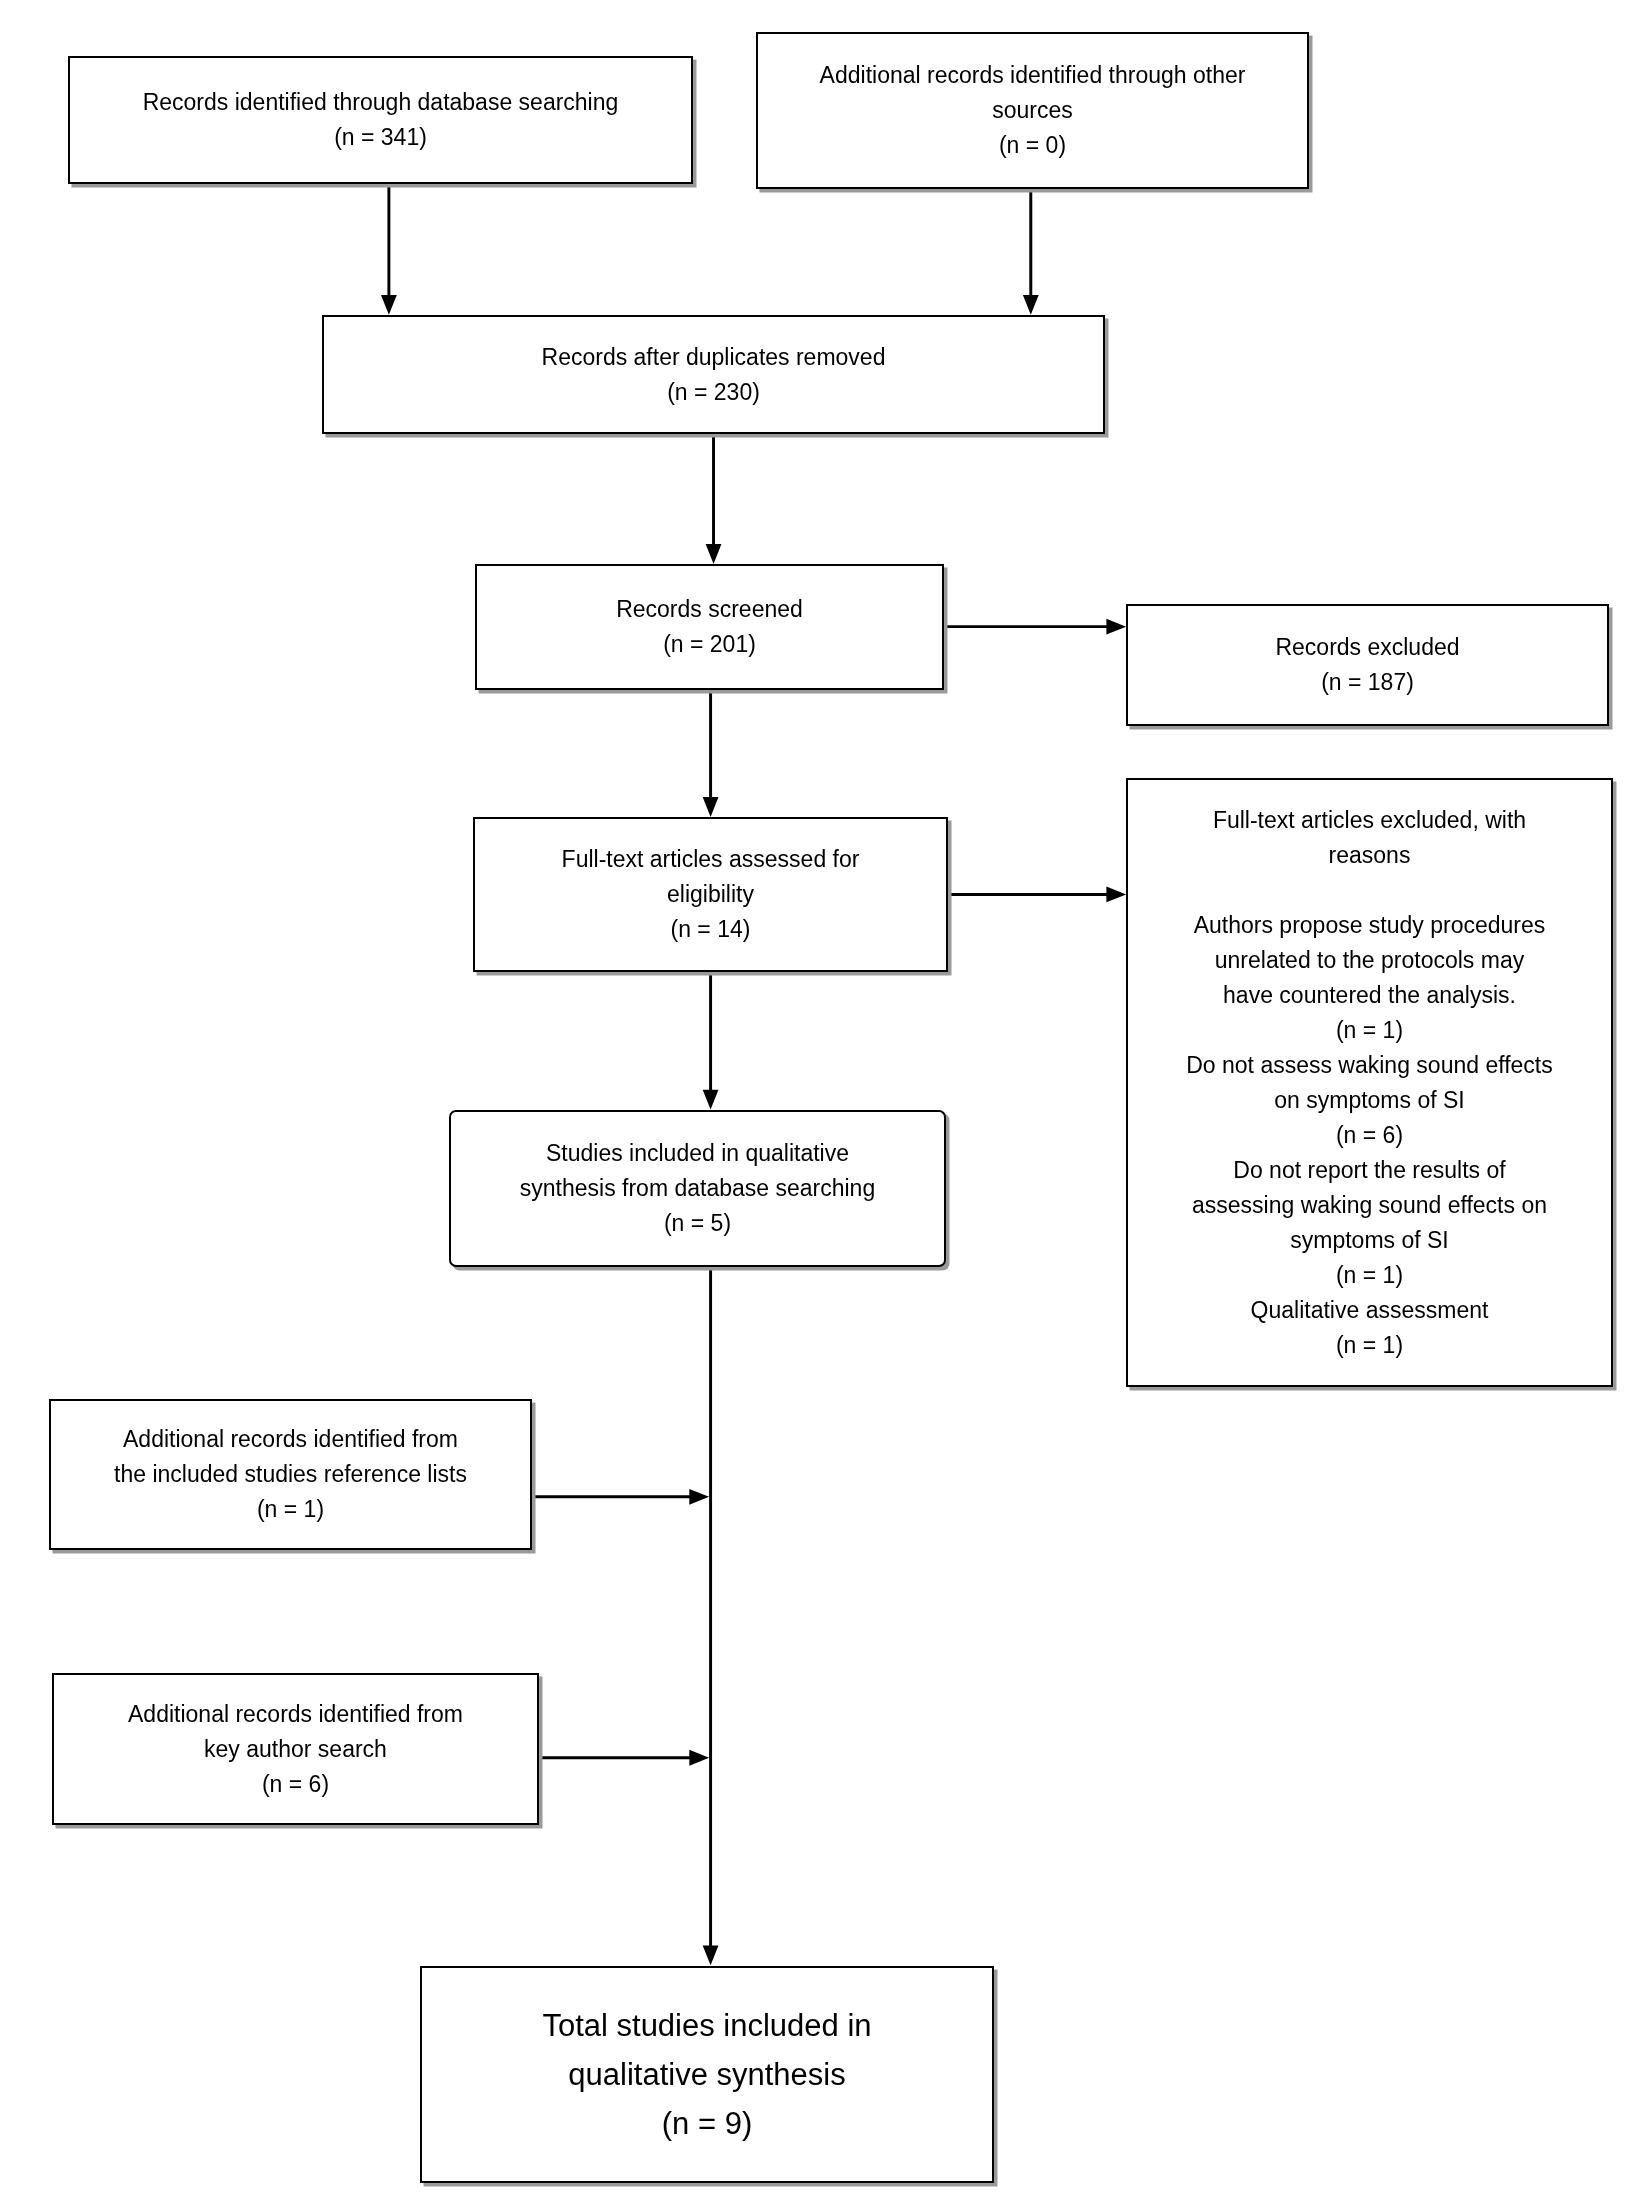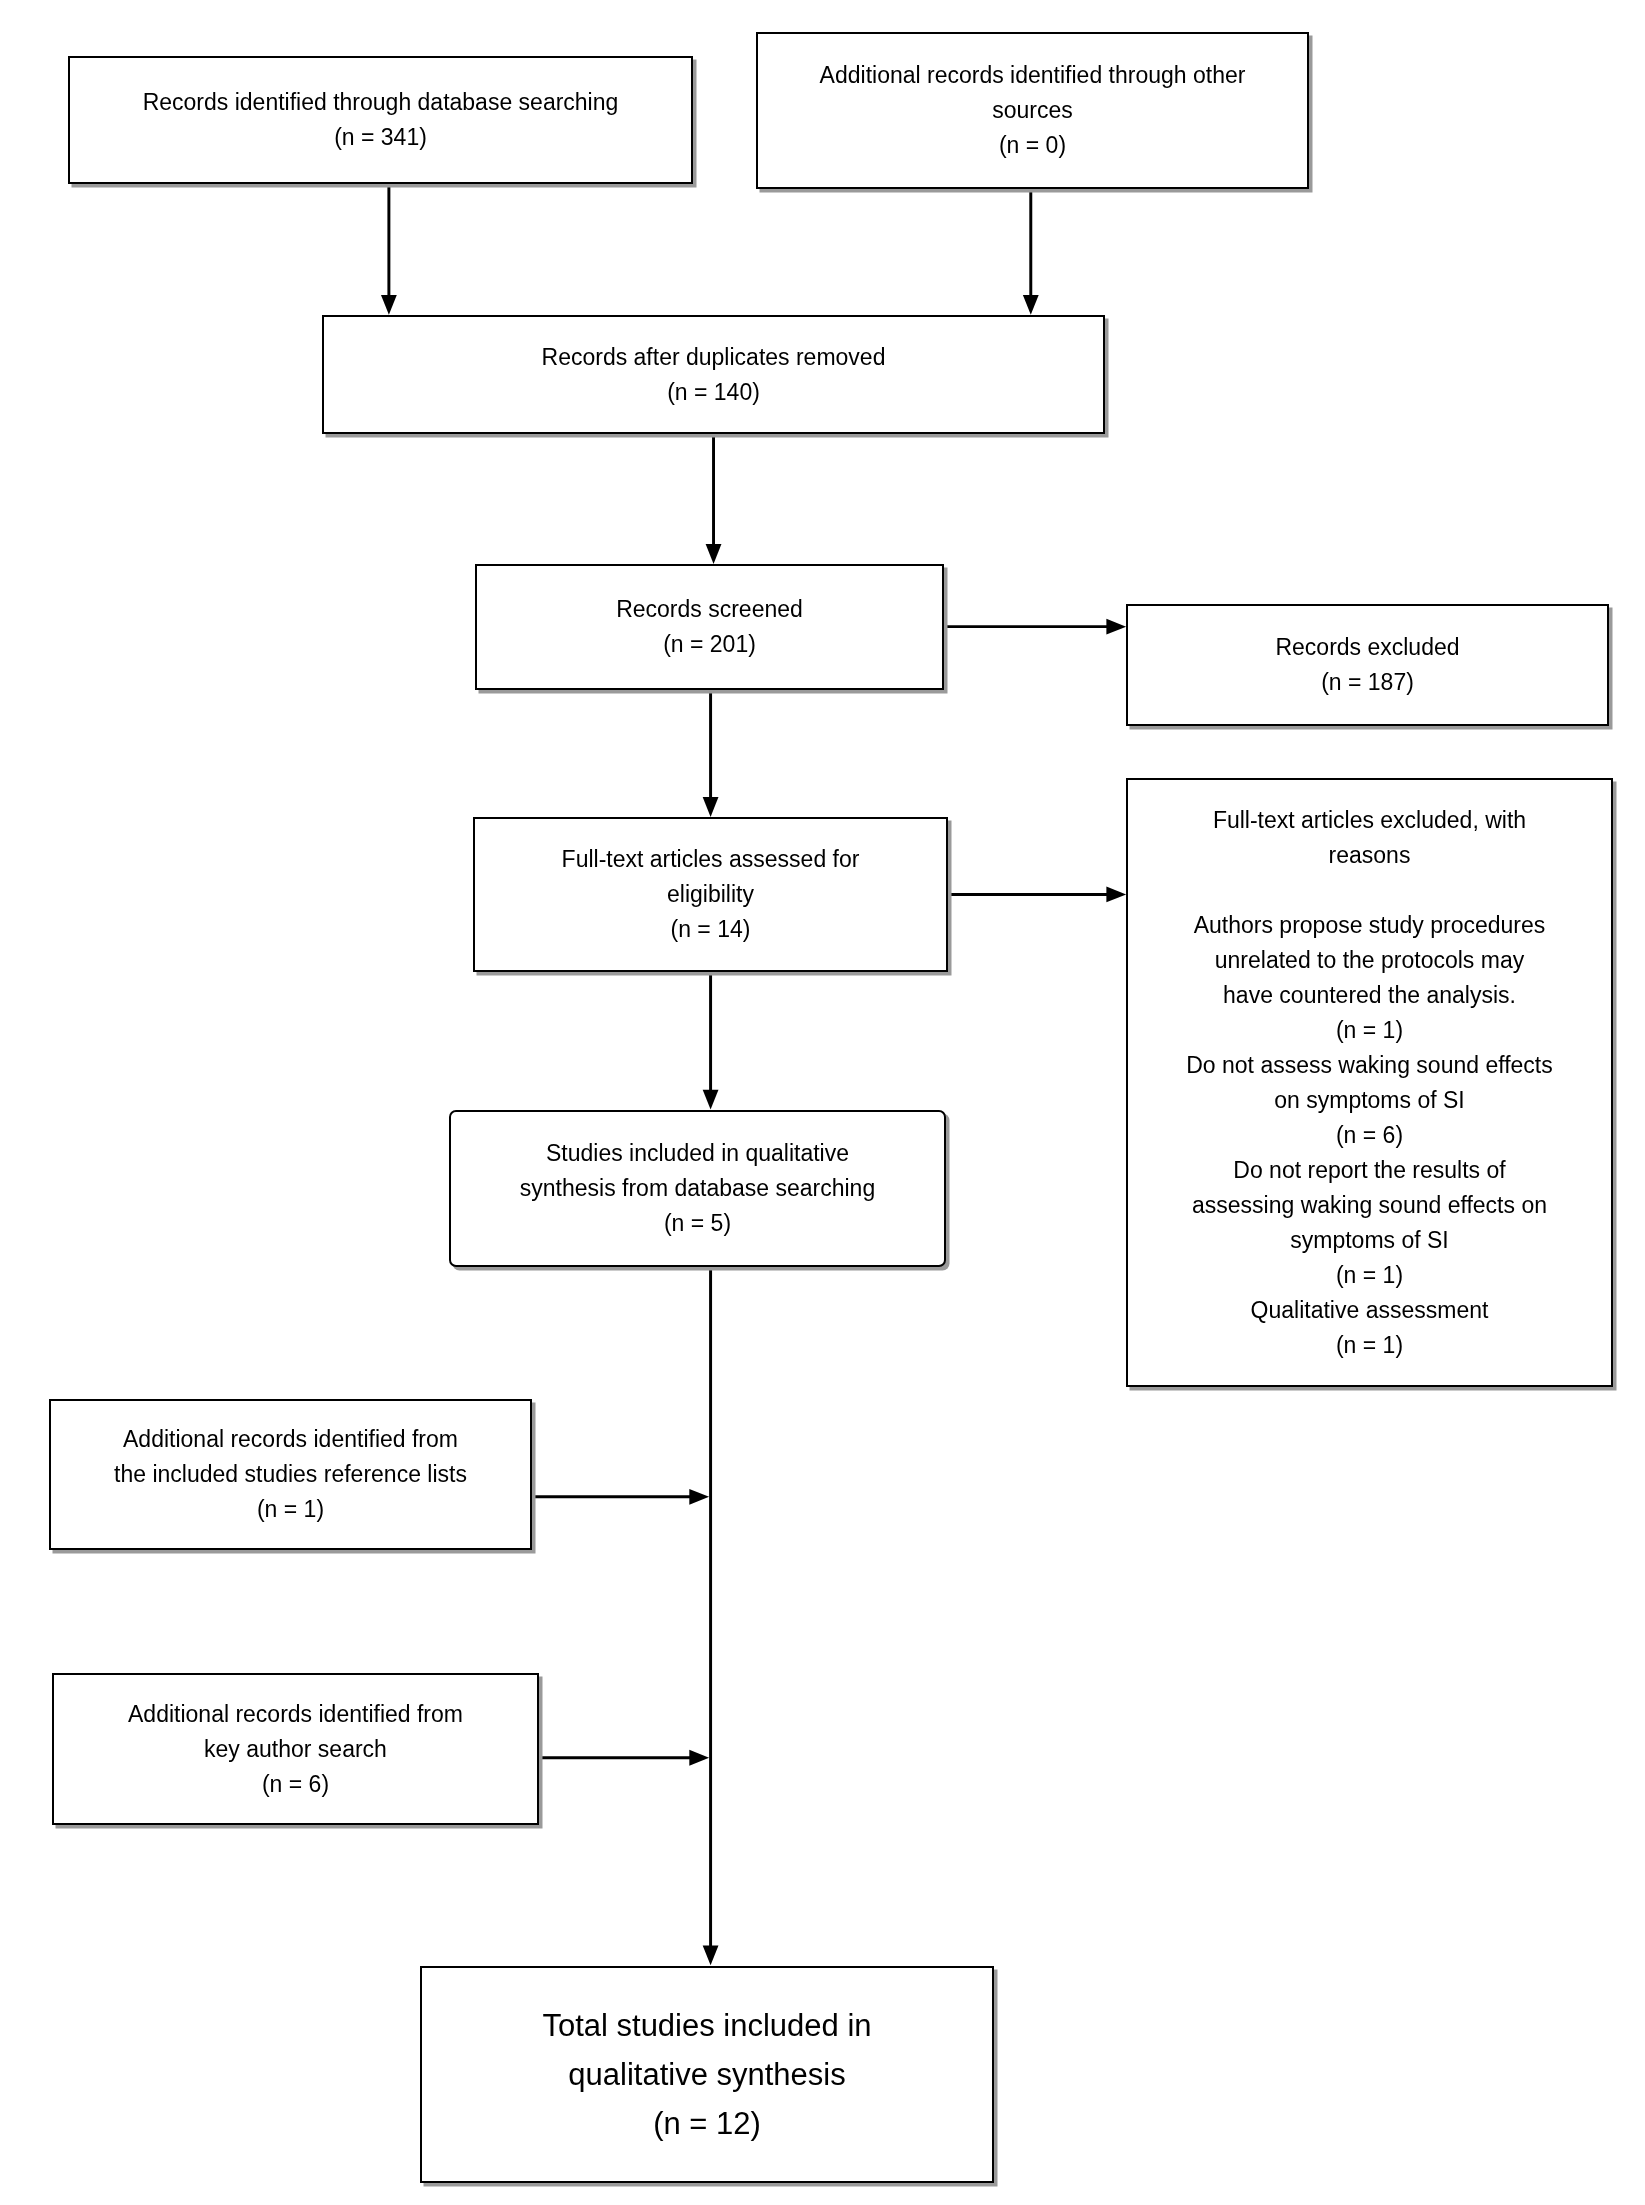--- a/index.html
+++ b/index.html
@@ -101,21 +101,21 @@
   </svg>
 
   <div class="box" style="left:42px; top:56px; width:625px; height:128px;margin-left:26px;">Records identified through database searching
 (n = 341)</div>
 
   <div class="box" style="left:756px; top:32px; width:553px; height:157px;">Additional records identified through other
 sources
 (n = 0)</div>
 
   <div class="box" style="left:322px; top:315px; width:783px; height:119px;">Records after duplicates removed
-(n = 140)</div>
+(n = 230)</div>
 
   <div class="box" style="left:475px; top:564px; width:469px; height:126px;">Records screened
 (n = 201)</div>
 
   <div class="box" style="left:1126px; top:564px; width:483px; height:122px;margin-top:40px;">Records excluded
 (n = 187)</div>
 
   <div class="box" style="left:473px; top:817px; width:475px; height:155px;">Full-text articles assessed for
 eligibility
 (n = 14)</div>
@@ -144,16 +144,16 @@
   <div class="box" style="left:49px; top:1399px; width:483px; height:151px;">Additional records identified from
 the included studies reference lists
 (n = 1)</div>
 
   <div class="box" style="left:52px; top:1673px; width:487px; height:152px;">Additional records identified from
 key author search
 (n = 6)</div>
 
   <div class="box box-large" style="left:420px; top:1966px; width:574px; height:217px;">Total studies included in
 qualitative synthesis
-(n = 12)</div>
+(n = 9)</div>
 
 </div>
 
 
 </body></html>

